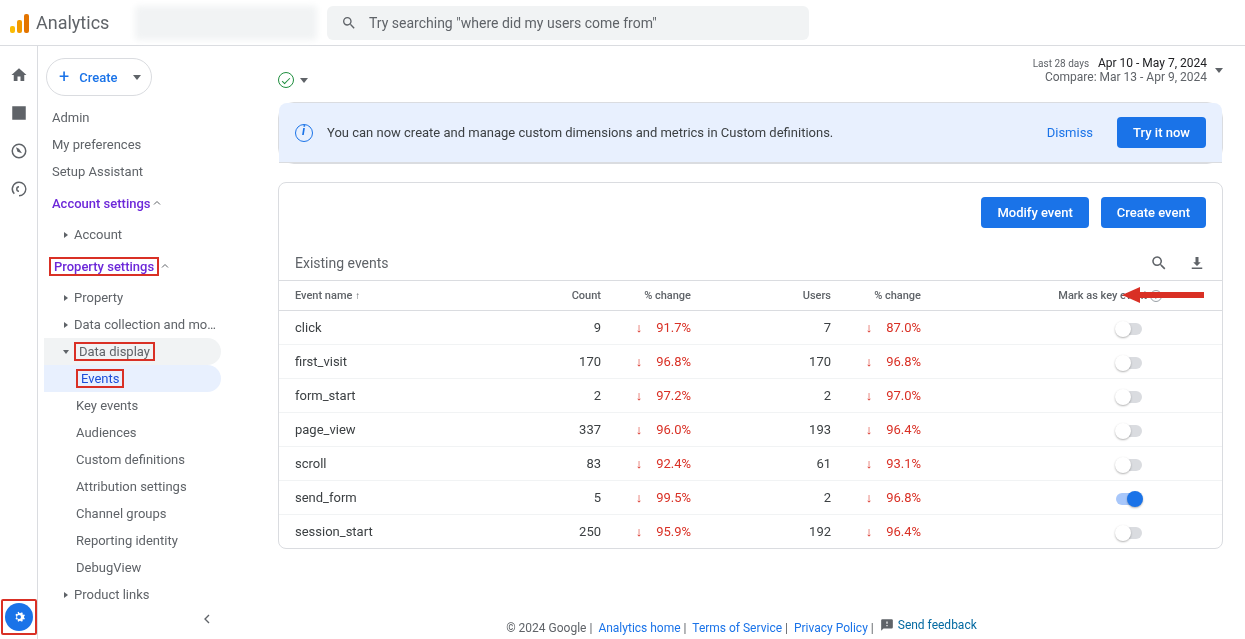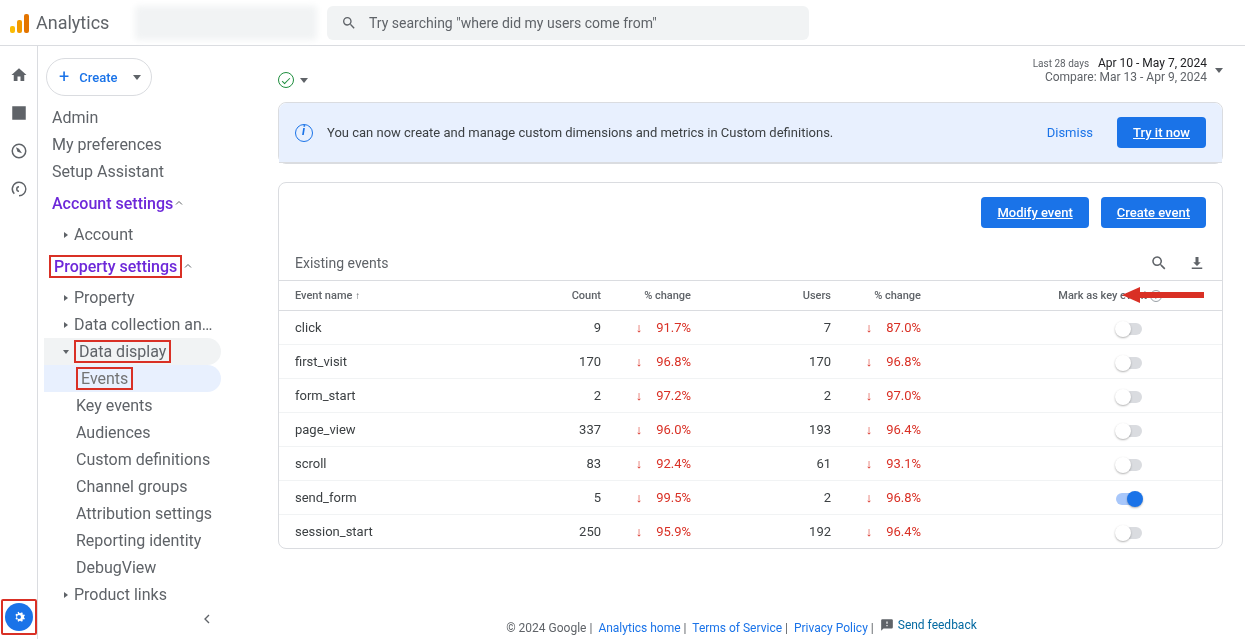--- a/index.html
+++ b/index.html
@@ -30,51 +30,51 @@
   .gear-btn { position: absolute; bottom: 8px; left: 5px; width: 28px; height: 28px; background: #1a73e8; border-radius: 50%; display:flex; align-items:center; justify-content:center;}
   .gear-btn svg { fill: #fff; width:16px; height:16px;}
   .gear-highlight { position:absolute; bottom:4px; left:1px; width:36px; height:36px; border:2px solid #d93025; border-radius:2px; }
 
   
   .sidebar { width: 190px; position: relative; padding: 0 6px; border-right: 1px solid transparent;}
   .create-btn-wrap { padding: 12px 0 8px 2px; }
   .create-btn { display: inline-flex; align-items: center; gap: 10px; border: 1px solid #dadce0; border-radius: 24px; height: 38px; padding: 0 10px 0 12px; color: #1a73e8; font-size: 13px; font-weight: 500;}
   .create-btn .plus { color:#1a73e8; font-size:18px; font-weight:400; line-height:1;}
   .create-btn .caret { width:0; height:0; border-left:4px solid transparent; border-right:4px solid transparent; border-top:5px solid #5f6368; margin-left:6px;}
-  .nav { font-size: 16px; color: #5f6368; }
+  .nav { font-size: 13px; color: #5f6368; }
   .nav-item { height: 27px; display:flex; align-items:center; padding-left: 8px; border-radius: 4px; cursor:pointer;}
   .nav-section { height: 36px; display:flex; align-items:center; padding-left: 8px; font-weight: 500; color:#6d28d9; padding-right: 10px;}
   .nav-sub { height: 27px; display:flex; align-items:center; padding-left: 20px; gap:6px; cursor:pointer;}
   .nav-sub3 { height: 27px; display:flex; align-items:center; padding-left: 32px; cursor:pointer; position: relative;}
   .tri { width:0; height:0; border-top:3px solid transparent; border-bottom:3px solid transparent; border-left:4px solid #5f6368; }
   .tri.down { transform: rotate(90deg);}
   .chev { width:12px; height:12px; }
   .chev path { stroke:#5f6368; stroke-width:2; fill:none;}
-  .selected { background: #e8f0fe; color:#737373; border-radius: 0 14px 14px 0;}
+  .selected { background: #e8f0fe; color:#1d4ed8; border-radius: 0 14px 14px 0;}
   .red-box { border: 2px solid #d93025; padding: 0 3px; display:inline-block; }
   .ellip { white-space: nowrap; overflow: hidden; text-overflow: ellipsis; max-width: 150px;}
 
   
   .content { flex: 1; background: #fff; padding: 10px 0 0 0; position: relative; overflow:auto;}
   .top-row { display:flex; align-items:flex-start; padding: 0 22px 0 50px;}
   .status-chip { margin-top:16px; display:flex; align-items:center; gap:6px;}
   .status-chip .ok{ width:16px; height:16px; border:1.5px solid #1e8e3e; border-radius:50%; position:relative;}
   .status-chip .ok::after{content:''; position:absolute; left:3px; top:5px; width:7px; height:3px; border-left:1.5px solid #1e8e3e; border-bottom:1.5px solid #1e8e3e; transform:rotate(-45deg);}
   .status-chip .car{ width:0;height:0;border-left:4px solid transparent;border-right:4px solid transparent;border-top:5px solid #5f6368;}
   .date-block { margin-left:auto; text-align:right; font-size:12px; color:#5f6368; display:flex; align-items:center; gap:8px;}
   .date-block .range{color:#202124;}
   .date-block .car{ width:0;height:0;border-left:4px solid transparent;border-right:4px solid transparent;border-top:5px solid #5f6368;}
 
-  .card { margin: 14px 22px 0 50px; border:1px solid #dadce0; border-radius:8px; }
+  .card { margin: 14px 22px 0 50px; border:1px solid #dadce0; border-radius:16px; }
   .banner { display:flex; align-items:center; padding: 14px 16px; background:#e8f0fe; border-bottom:1px solid #dadce0; border-radius:8px 8px 0 0;}
   .banner .info { width:18px;height:18px;border:1.5px solid #1a73e8;border-radius:50%;position:relative;flex:none;}
   .banner .info::after{content:'i'; position:absolute; left:6px; top:-1px; color:#1a73e8; font-size:12px; font-style:italic; font-weight:bold;}
   .banner-text {margin-left:14px; font-size:13px;}
   .dismiss { margin-left:auto; color:#1a73e8; font-size:13px; margin-right:24px;padding-left:30px;}
-  .primary-btn { background:#1a73e8; color:#fff; font-size:13px; font-weight:500; padding:8px 16px; border-radius:4px;text-decoration:underline;}
+  .primary-btn { background:#1a73e8; color:#fff; font-size:13px; font-weight:500; padding:8px 16px; border-radius:4px;}
 
   .card2 { margin: 18px 22px 0 50px; border:1px solid #dadce0; border-radius:8px; }
   .actions { display:flex; justify-content:flex-end; gap:12px; padding: 14px 16px; }
   .table-head { display:flex; align-items:center; padding: 12px 16px 8px 16px; font-size:14px; justify-content:space-between;}
   .table-head .title{color:#5f6368;}
   .table-head .icons{display:flex; gap:20px;}
   .table-head .icons svg{width:18px;height:18px;fill:#5f6368;}
   table { width:100%; border-collapse: collapse; font-size:13px; }
   thead th { text-align: left; font-weight: 500; color:#5f6368; font-size:11px; border-bottom:1px solid #dadce0; border-top:1px solid #dadce0; padding: 8px 8px;}
   thead th.r, tbody td.r{ text-align:right;}
@@ -202,24 +202,24 @@
       <div class="nav-sub3">
           <span>Key events</span>
         </div>
       <div class="nav-sub3">
           <span>Audiences</span>
         </div>
       <div class="nav-sub3">
           <span>Custom definitions</span>
         </div>
       <div class="nav-sub3">
+          <span>Attribution settings</span>
+        </div>
+      <div class="nav-sub3">
           <span>Channel groups</span>
-        </div>
-      <div class="nav-sub3">
-          <span>Attribution settings</span>
         </div>
       <div class="nav-sub3">
           <span>Reporting identity</span>
         </div>
       <div class="nav-sub3">
           <span>DebugView</span>
         </div>
       <div class="nav-sub">
           <span class="tri"></span>
           <span>Product links</span>

